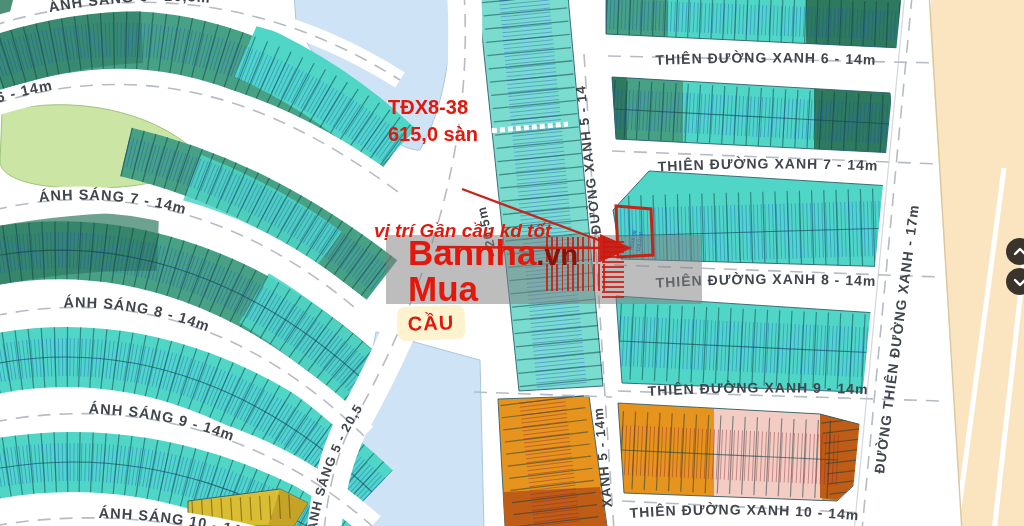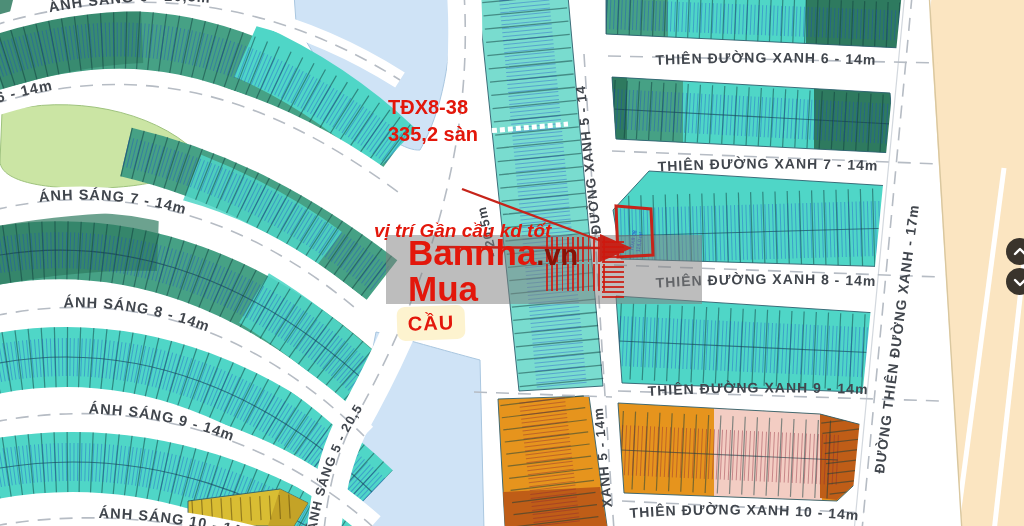--- a/index.html
+++ b/index.html
@@ -290,21 +290,21 @@
   <line x1="437" y1="247" x2="602" y2="248" stroke="#c6241a" stroke-width="2.4"></line>
   <polygon points="600,234 632,248 600,262" fill="#c6241a"></polygon>
 </svg>
 
 <div class="scr" style="left:546px;top:237px;width:62px;height:25px;"></div>
 <div class="scr" style="left:546px;top:264px;width:60px;height:27px;"></div>
 <div class="scr h" style="left:602px;top:238px;width:22px;height:60px;"></div>
 
 <div class="annotation">
   <div>TĐX8-38</div>
-  <div>335,2 sàn</div>
+  <div>615,0 sàn</div>
 </div>
 <div class="annotation-note">vị trí Gần cầu kd tốt</div>
 
 <div class="wm-text">
   <div><span>Bannha</span><span class="vn">.vn</span></div>
   <div><span>Mua</span></div>
 </div>
 
 <div class="bridge">CẦU</div>
 

